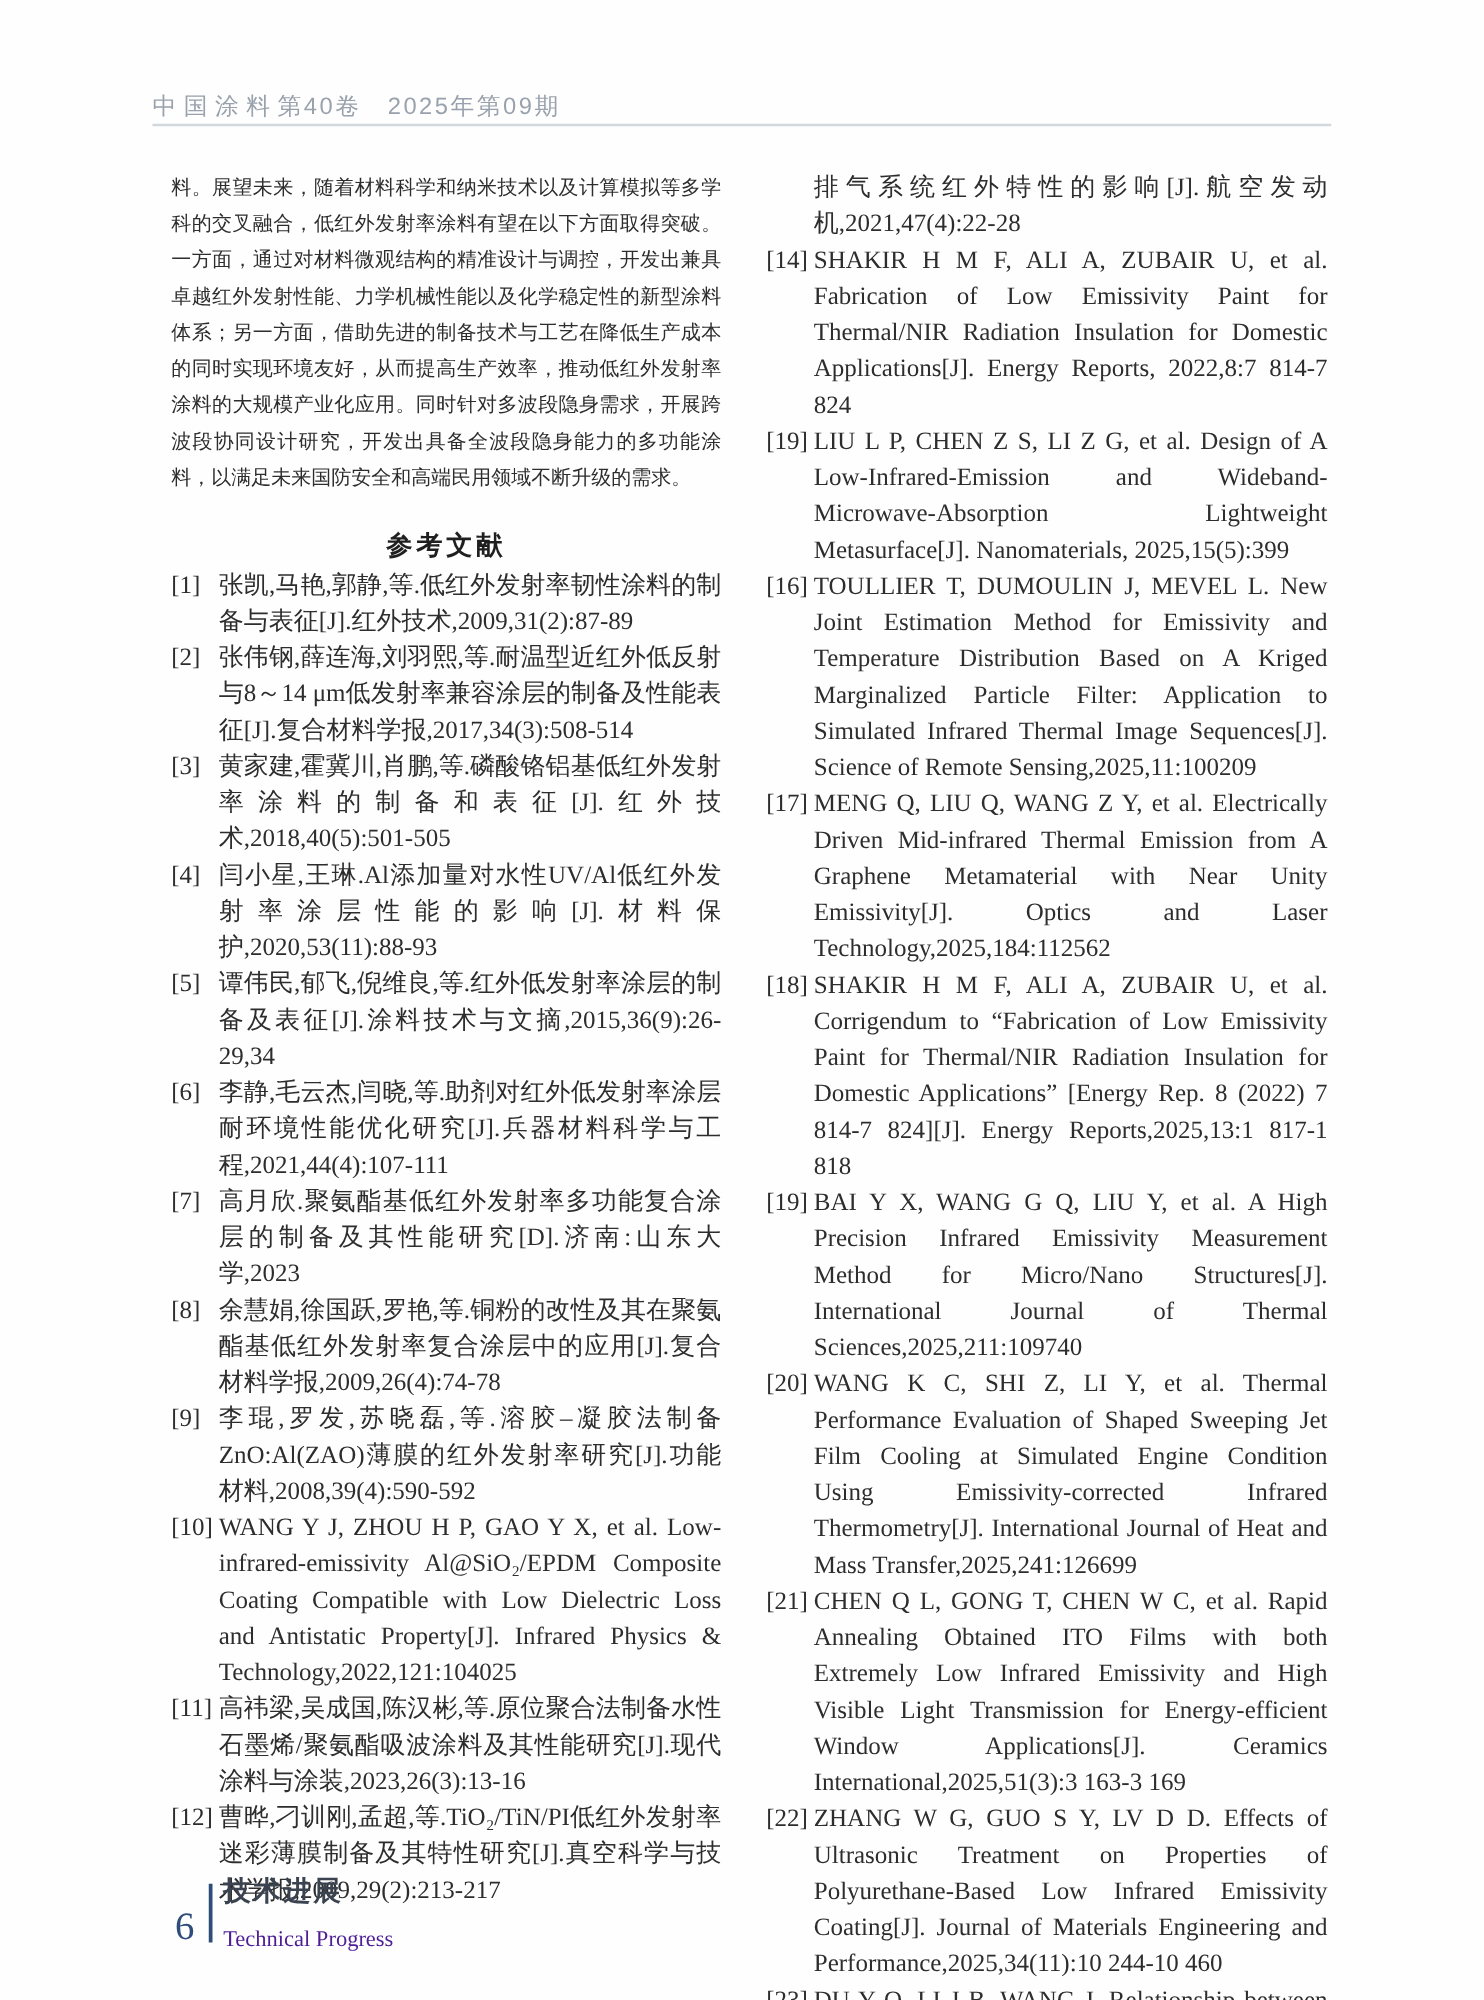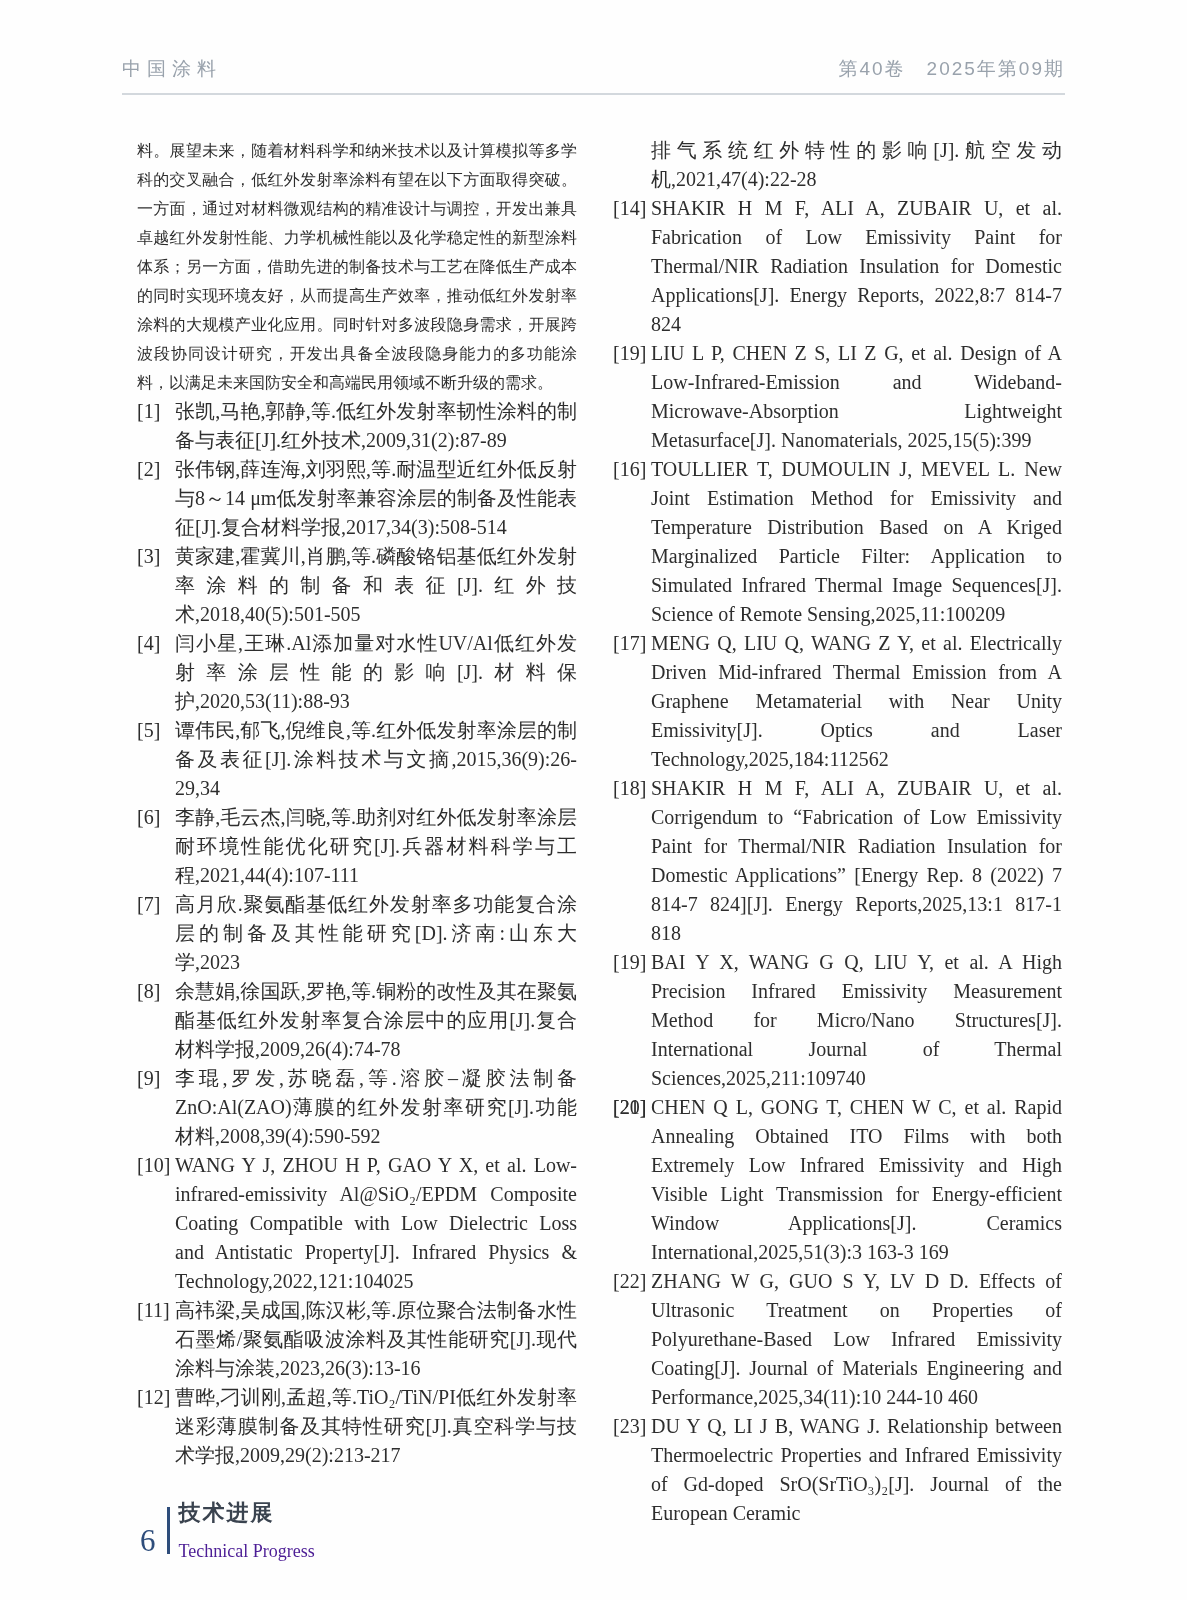--- a/index.html
+++ b/index.html
@@ -10,26 +10,25 @@
   }
   .page {
     position: relative;
     width: 1187px; height: 1600px;
     background: #fefefe;
     overflow: hidden;
   }
   
   .page-header {
     position: absolute;
-    top: 56px; left: 122px; right: 122px;
+    top: 72px; left: 122px; right: 122px;
     display: flex;
-    justify-content: space-between;
     align-items: flex-end;
     border-bottom: 2px solid #d3d8dd;
-    padding-bottom: 11px;
+    padding-bottom: 1px;
     font-family: "Liberation Sans", "DejaVu Sans", sans-serif;
     color: #99a2ac;
     font-size: 19px;
   }
   .journal-name { letter-spacing: 6px; }
   .issue-info   { letter-spacing: 2px; }
   
   .content {
     position: absolute;
     top: 136px; left: 137px;
@@ -106,20 +105,21 @@
 
   <div class="page-header">
     <span class="journal-name">中国涂料</span>
     <span class="issue-info">第40卷　2025年第09期</span>
   </div>
 
   <div class="content">
 
     <div class="col-left">
       <p class="body-paragraph">料。展望未来，随着材料科学和纳米技术以及计算模拟等多学科的交叉融合，低红外发射率涂料有望在以下方面取得突破。一方面，通过对材料微观结构的精准设计与调控，开发出兼具卓越红外发射性能、力学机械性能以及化学稳定性的新型涂料体系；另一方面，借助先进的制备技术与工艺在降低生产成本的同时实现环境友好，从而提高生产效率，推动低红外发射率涂料的大规模产业化应用。同时针对多波段隐身需求，开展跨波段协同设计研究，开发出具备全波段隐身能力的多功能涂料，以满足未来国防安全和高端民用领域不断升级的需求。</p>
+      <div class="ref-heading">参考文献</div>
 
       <div class="ref-list">
         <div class="ref-item">
           <span class="ref-label">[1]</span>
           <span>张凯,马艳,郭静,等.低红外发射率韧性涂料的制备与表征[J].红外技术,2009,31(2):87-89</span>
         </div>
         <div class="ref-item">
           <span class="ref-label">[2]</span>
           <span>张伟钢,薛连海,刘羽熙,等.耐温型近红外低反射与8～14 μm低发射率兼容涂层的制备及性能表征[J].复合材料学报,2017,34(3):508-514</span>
         </div>
@@ -190,20 +190,21 @@
         <div class="ref-item">
           <span class="ref-label">[18]</span>
           <span>SHAKIR H M F, ALI A, ZUBAIR U, et al. Corrigendum to “Fabrication of Low Emissivity Paint for Thermal/NIR Radiation Insulation for Domestic Applications” [Energy Rep. 8 (2022) 7 814-7 824][J]. Energy Reports,2025,13:1 817-1 818</span>
         </div>
         <div class="ref-item">
           <span class="ref-label">[19]</span>
           <span>BAI Y X, WANG G Q, LIU Y, et al. A High Precision Infrared Emissivity Measurement Method for Micro/Nano Structures[J]. International Journal of Thermal Sciences,2025,211:109740</span>
         </div>
         <div class="ref-item">
           <span class="ref-label">[20]</span>
+          <span>WANG K C, SHI Z, LI Y, et al. Thermal Performance Evaluation of Shaped Sweeping Jet Film Cooling at Simulated Engine Condition Using Emissivity-corrected Infrared Thermometry[J]. International Journal of Heat and Mass Transfer,2025,241:126699</span>
         </div>
         <div class="ref-item">
           <span class="ref-label">[21]</span>
           <span>CHEN Q L, GONG T, CHEN W C, et al. Rapid Annealing Obtained ITO Films with both Extremely Low Infrared Emissivity and High Visible Light Transmission for Energy-efficient Window Applications[J]. Ceramics International,2025,51(3):3 163-3 169</span>
         </div>
         <div class="ref-item">
           <span class="ref-label">[22]</span>
           <span>ZHANG W G, GUO S Y, LV D D. Effects of Ultrasonic Treatment on Properties of Polyurethane-Based Low Infrared Emissivity Coating[J]. Journal of Materials Engineering and Performance,2025,34(11):10 244-10 460</span>
         </div>
         <div class="ref-item">

